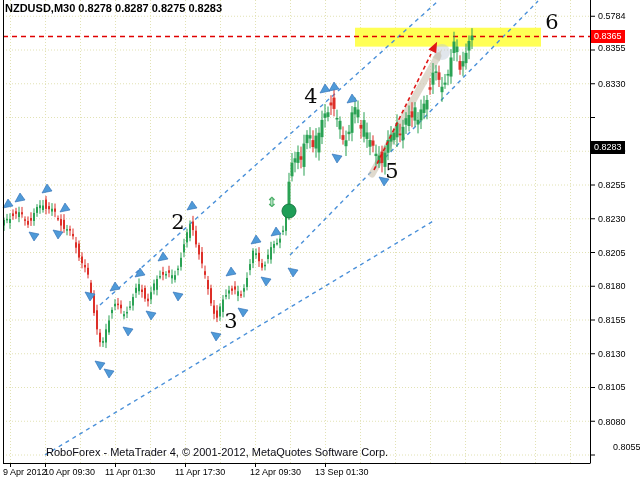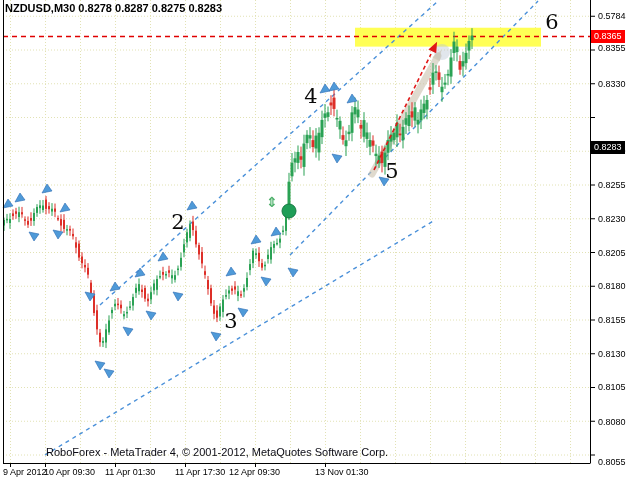--- a/index.html
+++ b/index.html
@@ -454,29 +454,29 @@
       <div class="plabel" style="top: 112.5px; margin-left: 48px;">0.8305</div>
       <div class="plabel" style="top: 146.25px;">0.8280</div>
       <div class="plabel" style="top: 180px;">0.8255</div>
       <div class="plabel" style="top: 213.75px;">0.8230</div>
       <div class="plabel" style="top: 247.5px;">0.8205</div>
       <div class="plabel" style="top: 281.25px;">0.8180</div>
       <div class="plabel" style="top: 315px;">0.8155</div>
       <div class="plabel" style="top: 348.75px;">0.8130</div>
       <div class="plabel" style="top: 382px;">0.8105</div>
       <div class="plabel" style="top: 417px;">0.8080</div>
-      <div class="plabel" style="top: 457px;">0.8055</div>
+      <div class="plabel" style="top: 442px; margin-left: 15px;">0.8055</div>
     </div>
   <div id="timeAxis">
       <div class="tlabel" style="left: 3px;">9 Apr 2012</div>
       <div class="tlabel" style="left: 44px;">10 Apr 09:30</div>
       <div class="tlabel" style="left: 105px;">11 Apr 01:30</div>
       <div class="tlabel" style="left: 175px;">11 Apr 17:30</div>
-      <div class="tlabel" style="left: 229px;">12 Apr 09:30</div>
-      <div class="tlabel" style="left: 315px;">13 Nov 01:30</div>
+      <div class="tlabel" style="left: 250px;">12 Apr 09:30</div>
+      <div class="tlabel" style="left: 315px;">13 Sep 01:30</div>
     </div>
   <div id="waveLabels">
       <div class="wave" style="left: 178px; top: 222px;">2</div>
       <div class="wave" style="left: 231px; top: 321px;">3</div>
       <div class="wave" style="left: 311px; top: 96px;">4</div>
       <div class="wave" style="left: 392px; top: 171px;">5</div>
       <div class="wave" style="left: 552px; top: 22px;">6</div>
     </div>
   <div class="tag red" id="tagTarget" style="top: 30px;">0.8365</div>
   <div class="tag black" id="tagCurrent" style="top: 140.7px;">0.8283</div>

